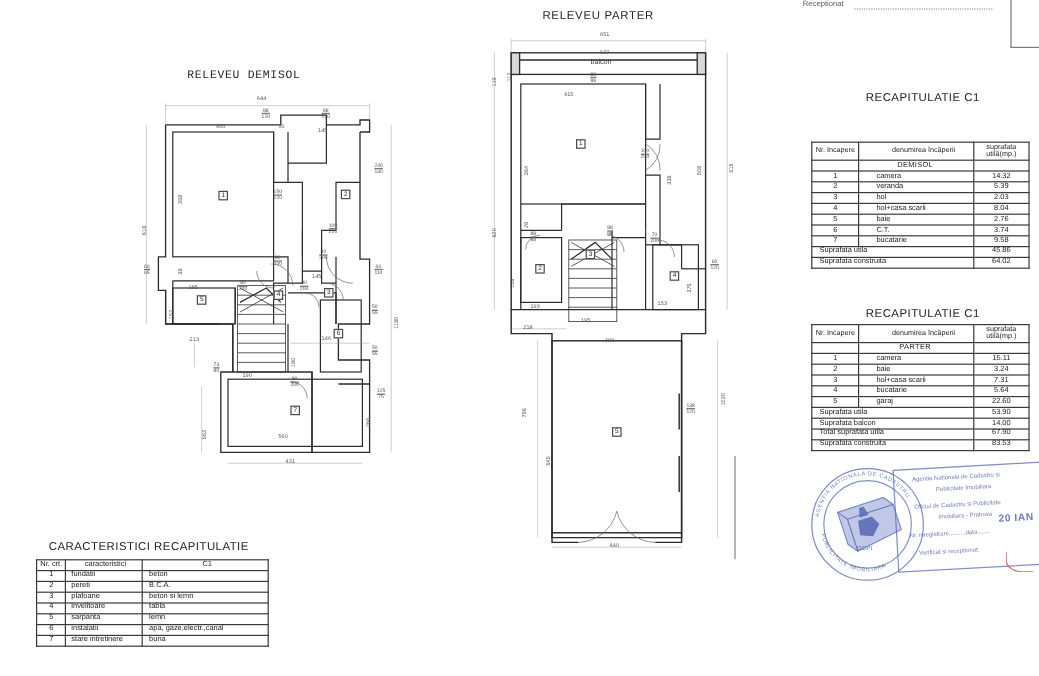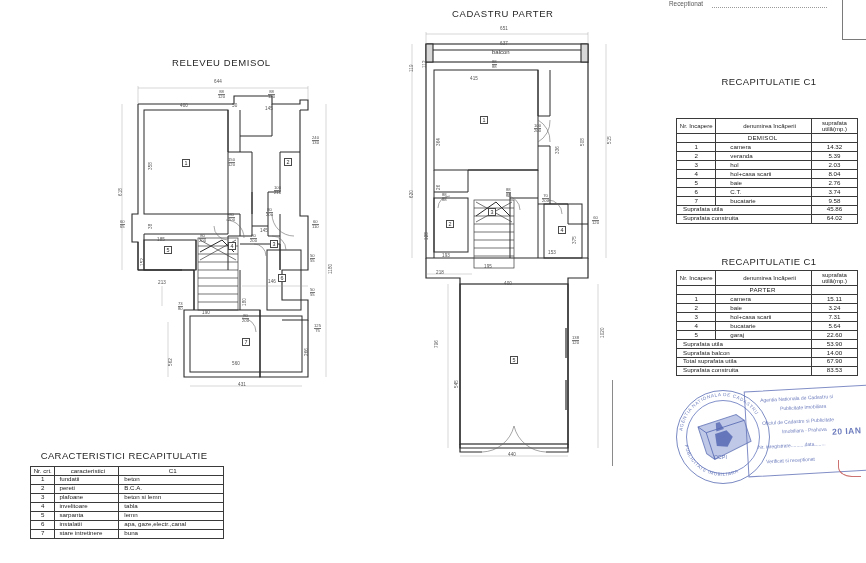--- a/index.html
+++ b/index.html
@@ -165,21 +165,21 @@
   }
 </style>
 </head>
 <body>
 
 <div class="recept abs" style="left:669px; top:0px;">Receptionat</div>
 <div class="dotted-rule" style="left:712px; top:7px; width:115px;"></div>
 <div class="frame-line" style="left:842px; top:0px; width:0.7px; height:40px;"></div>
 <div class="frame-line" style="left:842px; top:39px; width:24px; height:0.7px;"></div>
 
-<div class="plan-title abs" style="left:172px; top:57px;">RELEVEU DEMISOL</div>
+<div class="plan-title abs" style="left:156px; top:57px;font-family:Liberation Mono, monospace;">RELEVEU DEMISOL</div>
 
 <div class="abs" style="left:122px; top:74px; width:210px; height:320px;">
   <svg class="ov" width="210" height="320" viewBox="0 0 210 320">
     <g stroke="#2b2b2b" stroke-width="1.1" fill="none">
 
       <path d="M16,30 L16,140 L10,140 L10,168 L16,168 L16,196 L72,196 L72,236 L138,236 L138,303 L62,303 L62,236 L72,236"></path>
       <path d="M16,30 L112,30 L112,22 L150,22 L150,30 L178,30 L178,26 L186,26 L186,36 L178,36"></path>
       <path d="M178,36 L178,142 L186,142 L186,196 L160,196 L160,226 L186,226 L186,246 L160,246"></path>
       <path d="M138,236 L138,303 L186,303 L186,246"></path>
     </g>
@@ -338,21 +338,21 @@
 
   <div class="roomnum" style="left:60px; top:85px;">1</div>
   <div class="roomnum" style="left:162px; top:84px;">2</div>
   <div class="roomnum" style="left:148px; top:166px;">3</div>
   <div class="roomnum" style="left:106px; top:168px;">4</div>
   <div class="roomnum" style="left:42px; top:172px;">5</div>
   <div class="roomnum" style="left:156px; top:200px;">6</div>
   <div class="roomnum" style="left:120px; top:264px;">7</div>
 </div>
 
-<div class="plan-title abs" style="left:452px; top:8px;">CADASTRU PARTER</div>
+<div class="plan-title abs" style="left:452px; top:8px;">RELEVEU PARTER</div>
 
 <div class="abs" style="left:412px; top:28px; width:200px; height:430px;">
   <svg class="ov" width="200" height="430" viewBox="0 0 200 430">
 
     <g stroke="#2b2b2b" stroke-width="1.1" fill="none">
       <rect x="14" y="16" width="162" height="18"></rect>
       <line x1="14" y1="22" x2="176" y2="22"></line>
       <rect x="14" y="16" width="7" height="18" fill="#d8d8d8" stroke="#2b2b2b"></rect>
       <rect x="169" y="16" width="7" height="18" fill="#d8d8d8" stroke="#2b2b2b"></rect>
     </g>

